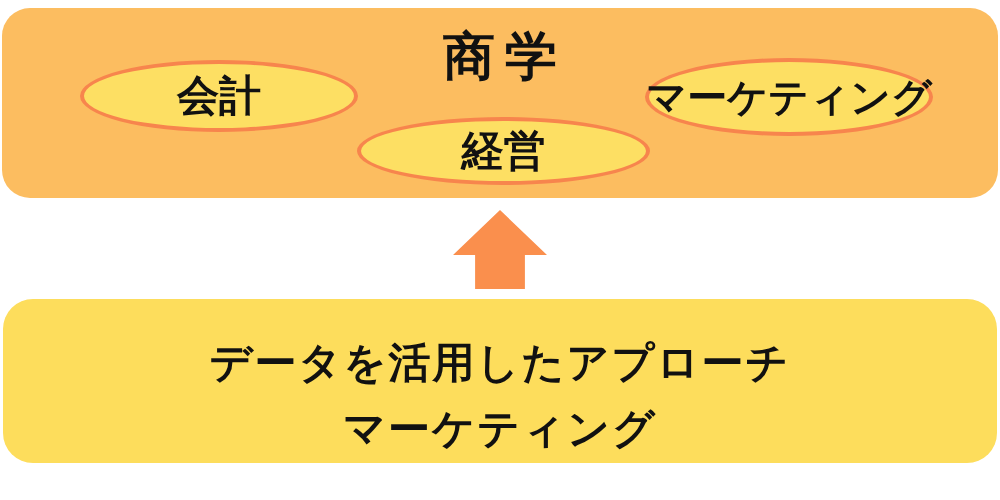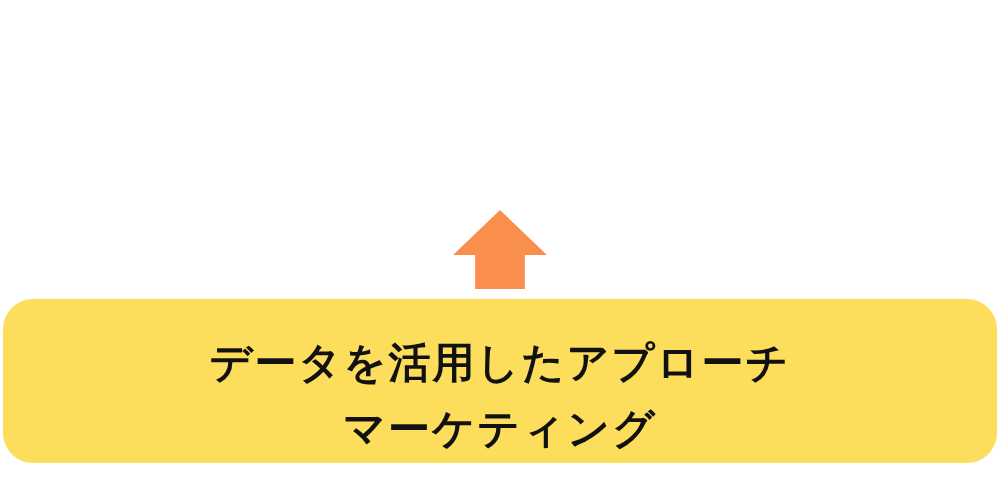--- a/index.html
+++ b/index.html
@@ -89,20 +89,35 @@
     letter-spacing: 2px;
     line-height: 66px;
     white-space: nowrap;
   }
 </style>
 </head>
 <body>
 
 <div class="stage">
 
+  <div class="top-box">
+    <div class="top-title">商学</div>
+
+    <div class="ellipse accounting">
+      <span>会計</span>
+    </div>
+
+    <div class="ellipse management">
+      <span>経営</span>
+    </div>
+
+    <div class="ellipse marketing">
+      <span>マーケティング</span>
+    </div>
+  </div>
 
   <div class="up-arrow"></div>
 
   <div class="bottom-box">
     <div class="bottom-text">
       <div>データを活用したアプローチ</div>
       <div>マーケティング</div>
     </div>
   </div>
 

